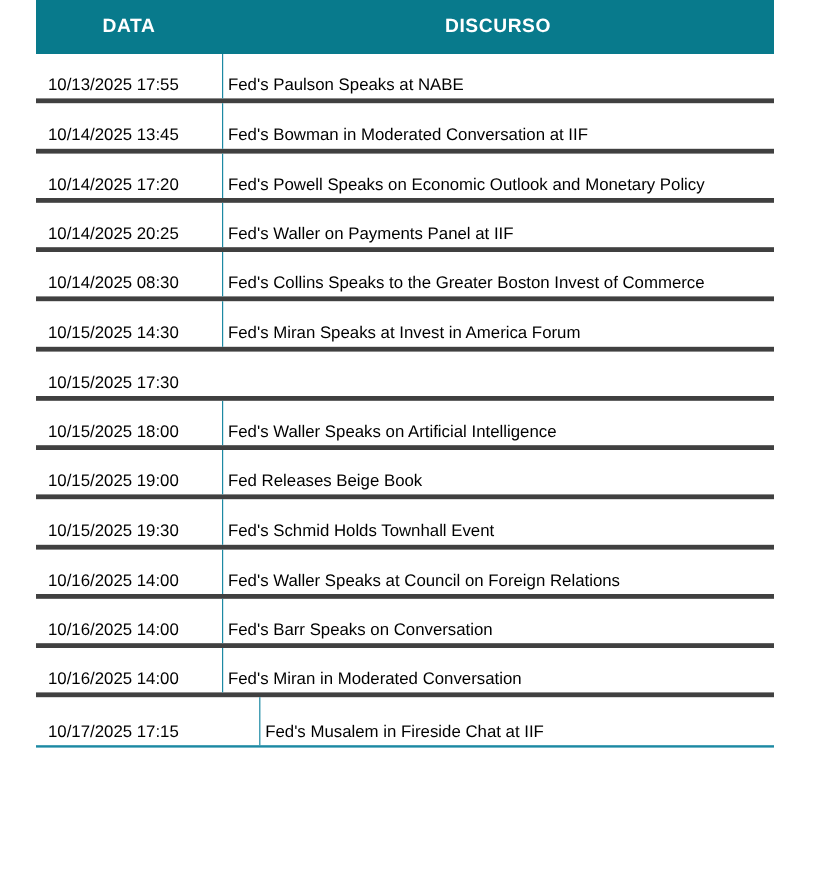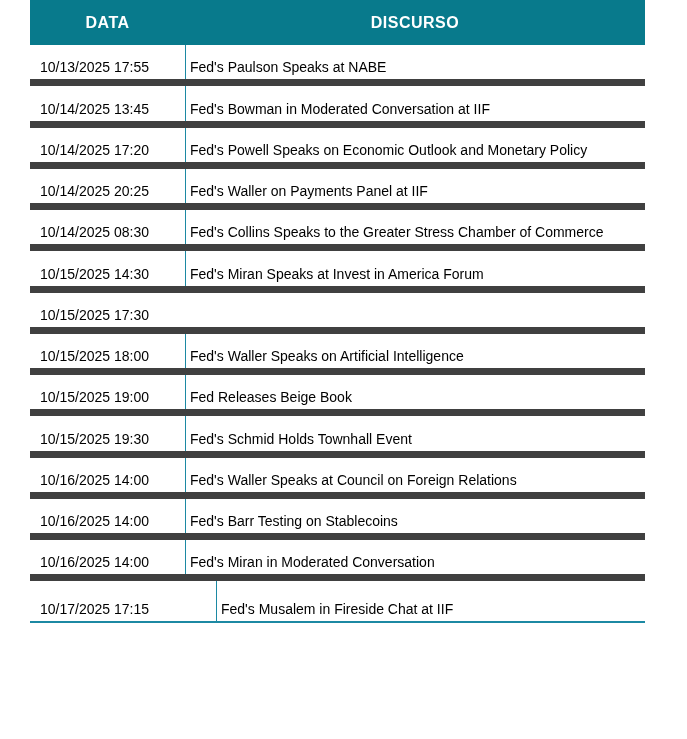--- a/index.html
+++ b/index.html
@@ -30,21 +30,21 @@
     font-size: 16px;
     letter-spacing: 0.5px;
   }
   .header-cell.col-date { width: 155px; }
   .header-cell.col-desc { flex: 1; }
   .body-rows { }
   .row {
     display: flex;
     height: 41.25px;
     box-sizing: border-box;
-    border-bottom: 7px solid #404040;
+    border-bottom: 4px solid #404040;
   }
   .row:last-child {
     border-bottom: 2px solid #1C89A3;
     gap: 31px;
   }
   .cell {
     display: flex;
     align-items: flex-end;
     box-sizing: border-box;
     padding-bottom: 4px;
@@ -83,21 +83,21 @@
       <div class="row">
         <div class="cell date">10/14/2025 17:20</div>
         <div class="cell desc">Fed's Powell Speaks on Economic Outlook and Monetary Policy</div>
       </div>
       <div class="row">
         <div class="cell date">10/14/2025 20:25</div>
         <div class="cell desc">Fed's Waller on Payments Panel at IIF</div>
       </div>
       <div class="row">
         <div class="cell date">10/14/2025 08:30</div>
-        <div class="cell desc">Fed's Collins Speaks to the Greater Stress Chamber of Commerce</div>
+        <div class="cell desc">Fed's Collins Speaks to the Greater Boston Invest of Commerce</div>
       </div>
       <div class="row">
         <div class="cell date">10/15/2025 14:30</div>
         <div class="cell desc">Fed's Miran Speaks at Invest in America Forum</div>
       </div>
       <div class="row">
         <div class="cell date">10/15/2025 17:30</div>
       </div>
       <div class="row">
         <div class="cell date">10/15/2025 18:00</div>
@@ -110,21 +110,21 @@
       <div class="row">
         <div class="cell date">10/15/2025 19:30</div>
         <div class="cell desc">Fed's Schmid Holds Townhall Event</div>
       </div>
       <div class="row">
         <div class="cell date">10/16/2025 14:00</div>
         <div class="cell desc">Fed's Waller Speaks at Council on Foreign Relations</div>
       </div>
       <div class="row">
         <div class="cell date">10/16/2025 14:00</div>
-        <div class="cell desc">Fed's Barr Testing on Stablecoins</div>
+        <div class="cell desc">Fed's Barr Speaks on Conversation</div>
       </div>
       <div class="row">
         <div class="cell date">10/16/2025 14:00</div>
         <div class="cell desc">Fed's Miran in Moderated Conversation</div>
       </div>
       <div class="row">
         <div class="cell date">10/17/2025 17:15</div>
         <div class="cell desc">Fed's Musalem in Fireside Chat at IIF</div>
       </div>
     </div>

